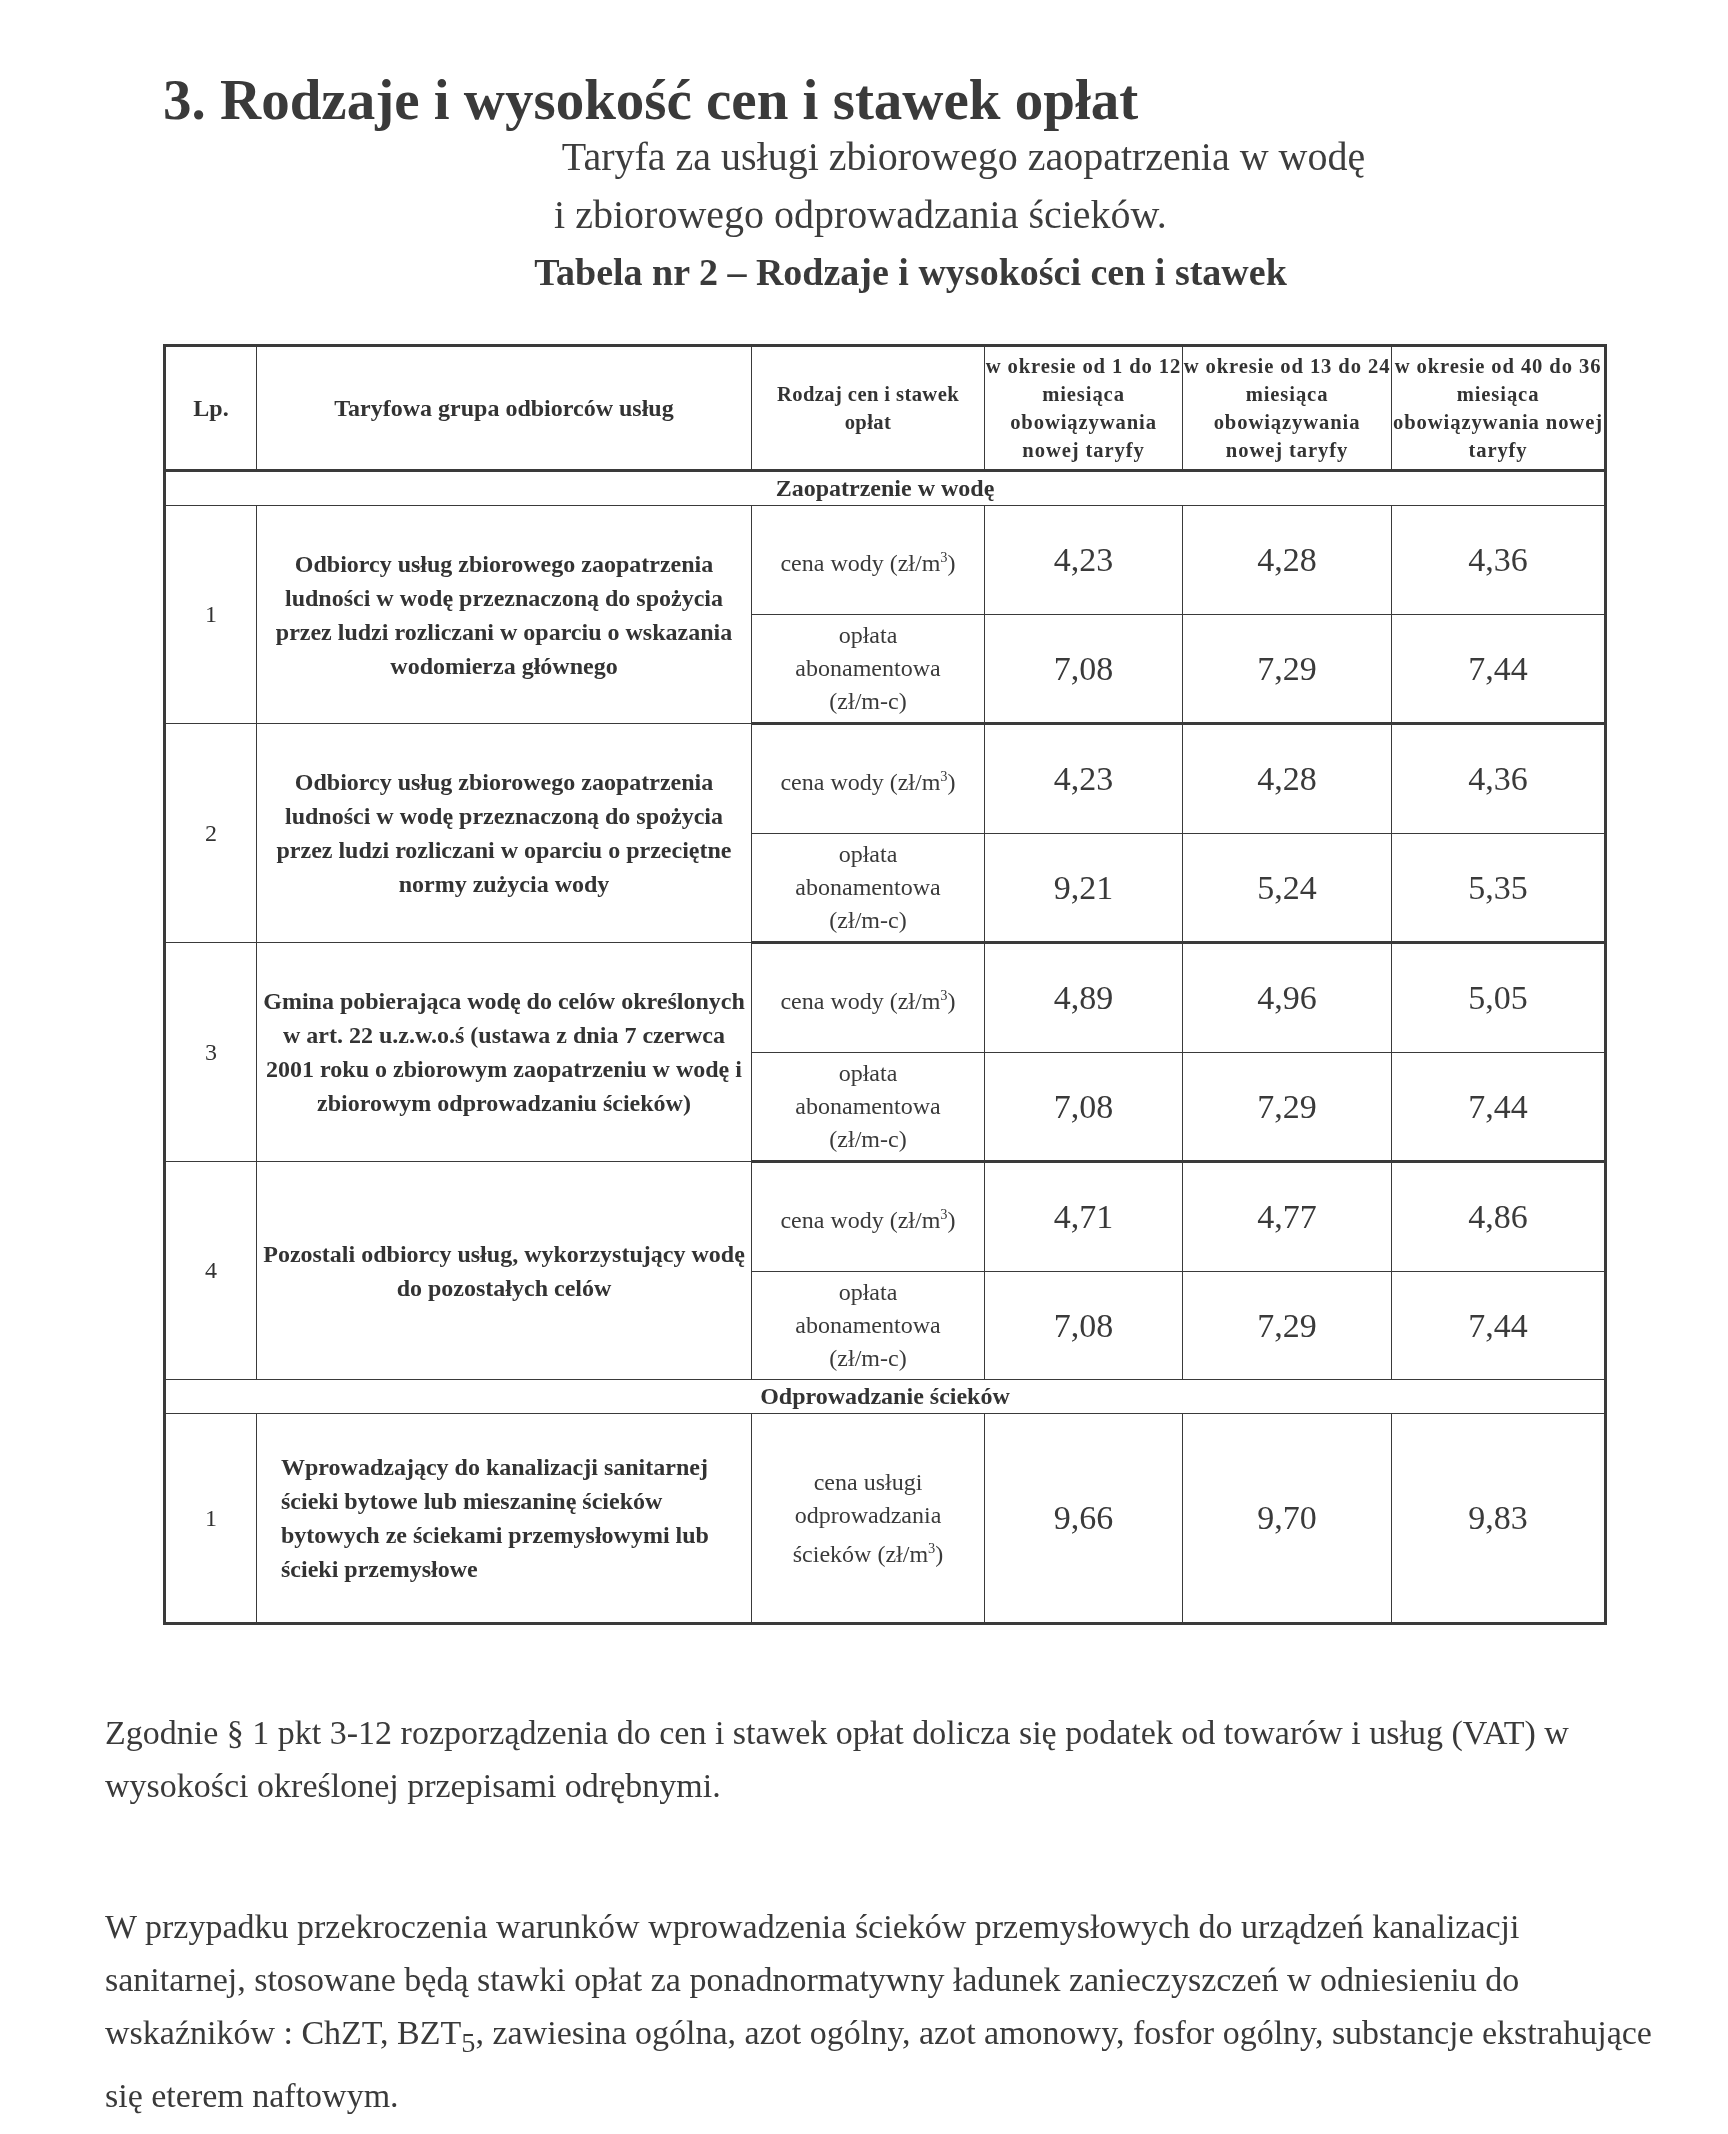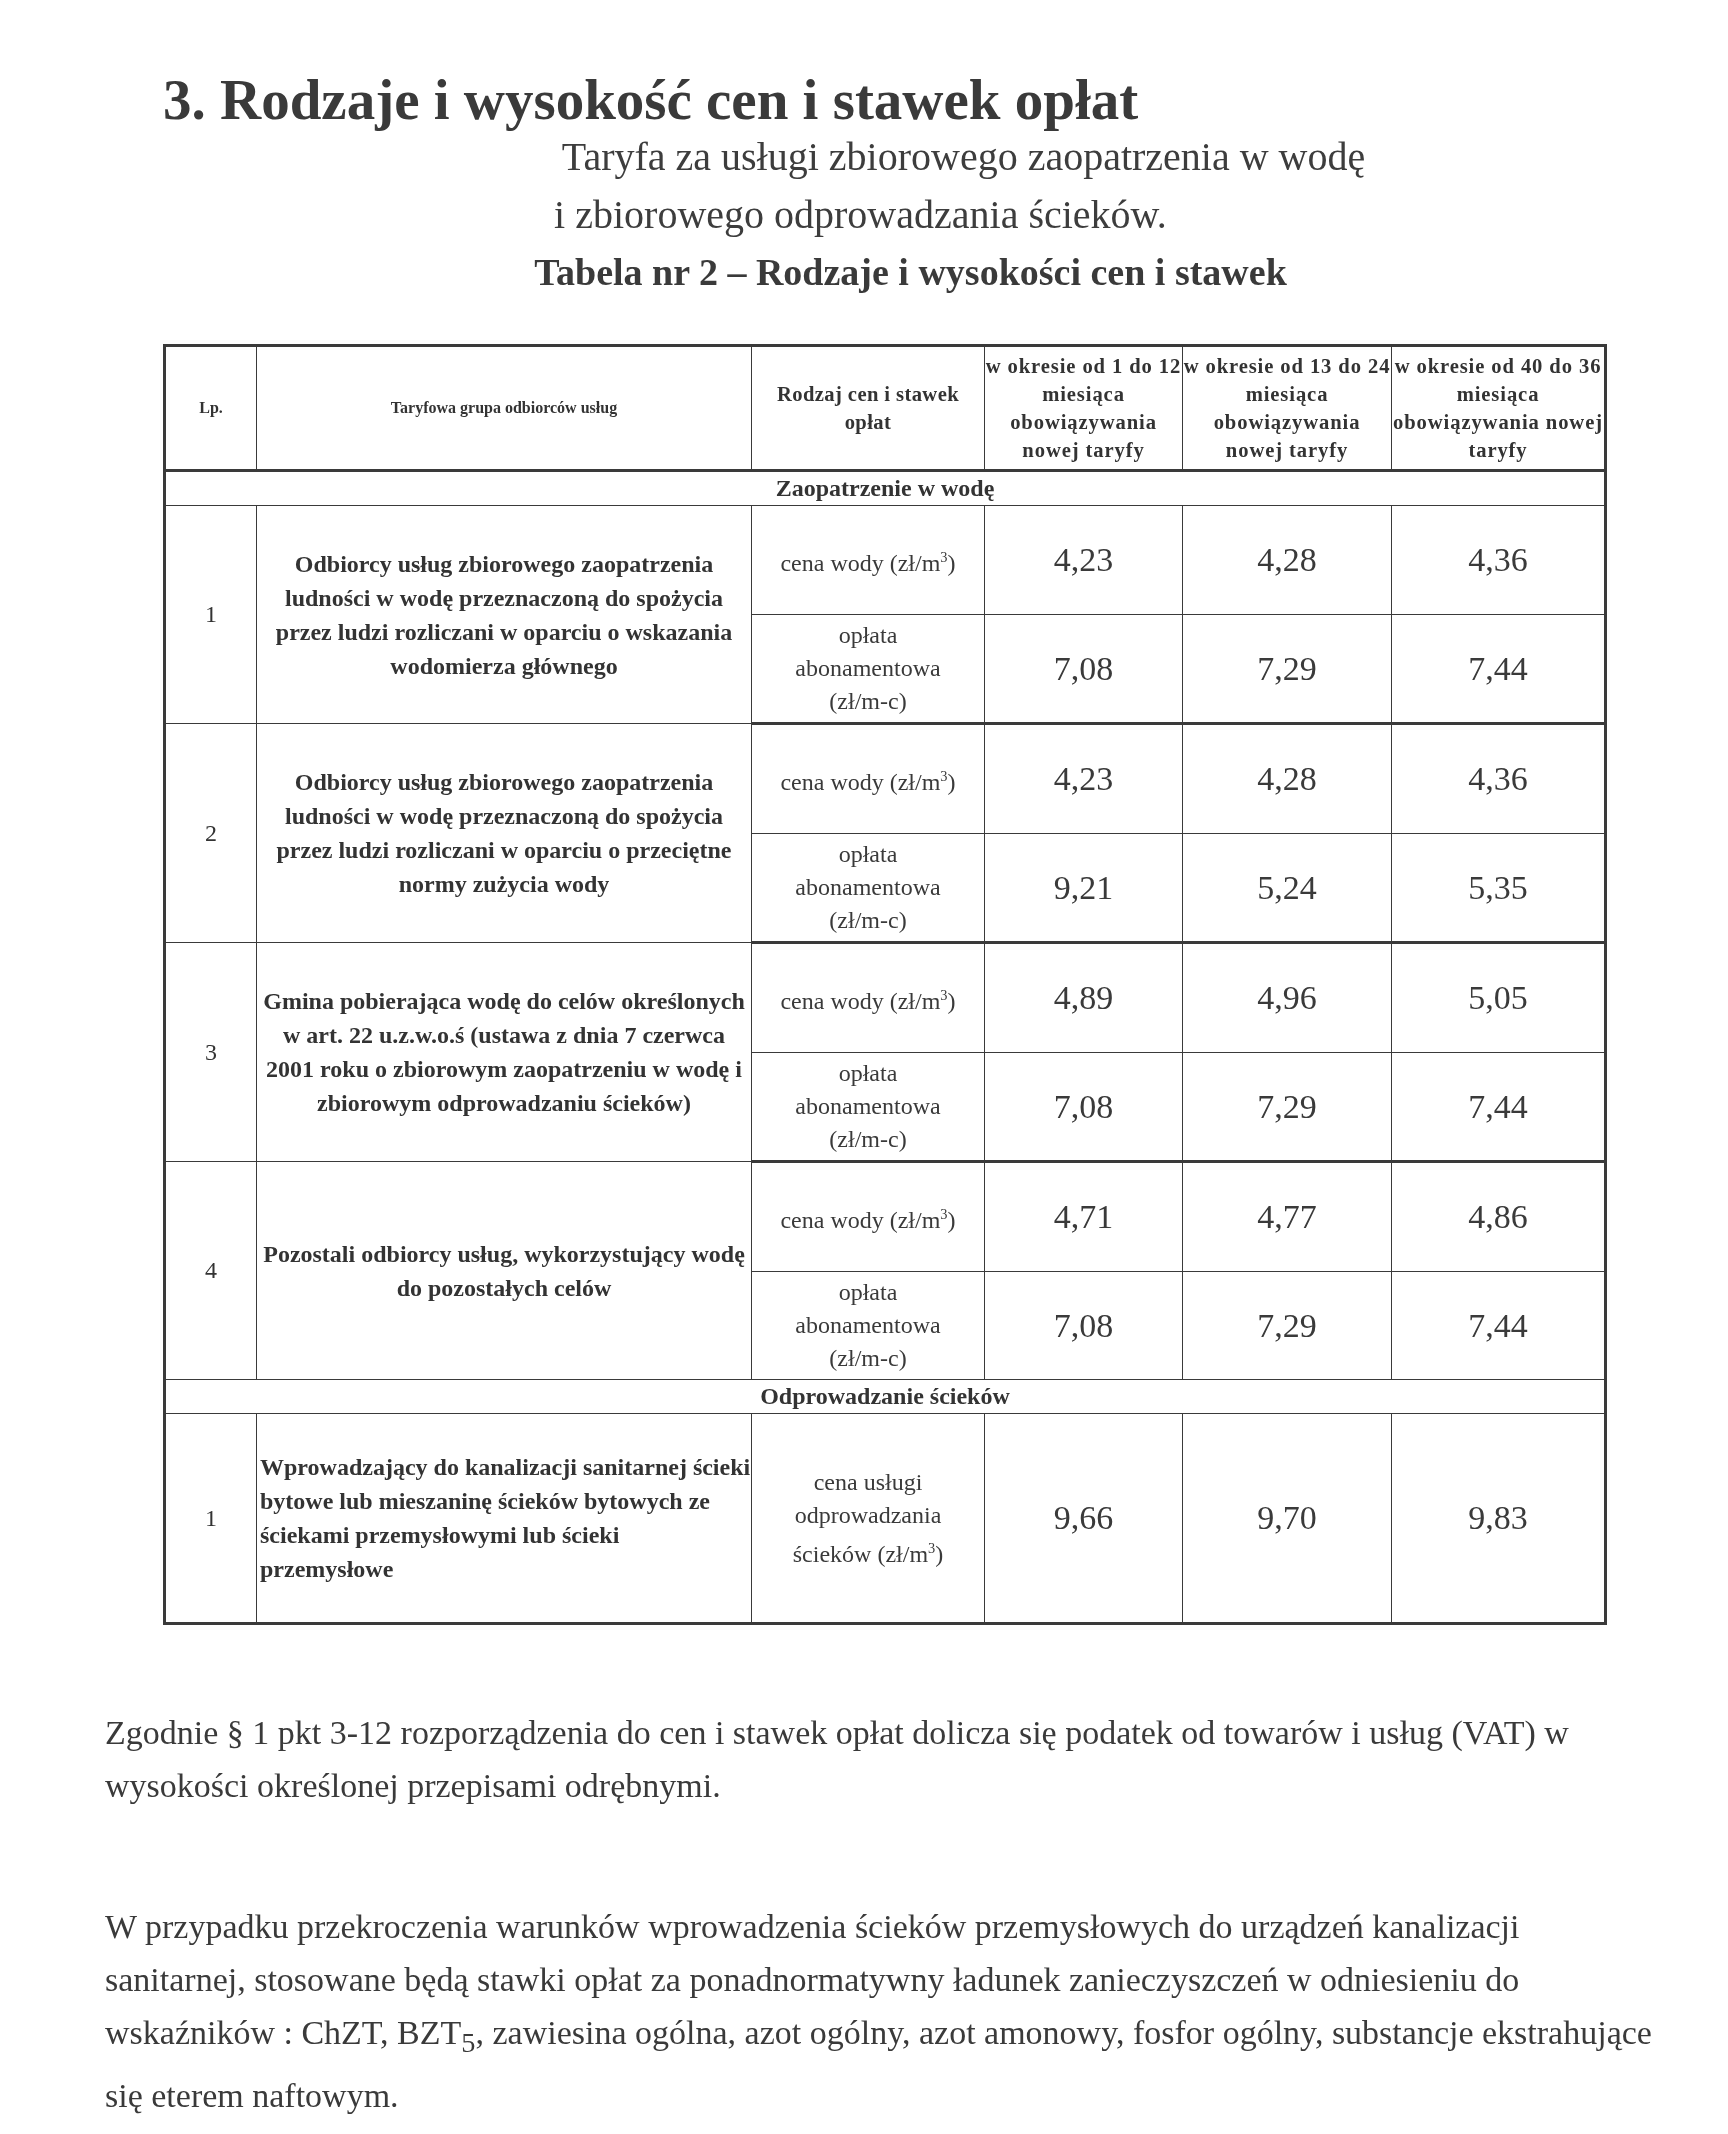--- a/index.html
+++ b/index.html
@@ -9,28 +9,28 @@
   .h1 { left: 163px; top: 67px; font-size: 57px; font-weight: bold; color: #3a3a3a; white-space: nowrap; }
   .sub { left: 0; width: 1729px; text-align: center; font-size: 40px; color: #3d3d3d; white-space: nowrap; }
   .sub1 { top: 133px; padding-left: 258px; box-sizing: border-box; width: 1669px; }
   .sub2 { top: 191px; padding-left: 224px; box-sizing: border-box; width: 1497px; }
   .tabtitle { top: 250px; left: 0; width: 1729px; text-align: center; font-size: 38px; font-weight: bold; color: #3a3a3a; white-space: nowrap; padding-left: 60px; box-sizing: border-box; margin-left: 16px;}
 
   table.tariff { position: absolute; left: 163px; top: 344px; width: 1441px; border-collapse: collapse; table-layout: fixed; }
   table.tariff td, table.tariff th { border: 1.7px solid #3a3a3a; padding: 0; text-align: center; vertical-align: middle; }
   table.tariff { border: 3.4px solid #3a3a3a; }
   .hdr th { height: 122px; font-family: "Liberation Serif", serif; font-size: 20.6px; font-weight: bold; line-height: 28px; color: #333; letter-spacing: 0.9px; }
-  .hdr th.lp, .hdr th.grp { font-size: 16px; font-weight: bold; letter-spacing: 0; }
+  .hdr th.lp, .hdr th.grp { font-size: 24px; font-weight: bold; letter-spacing: 0; }
   .hdr th.kind { font-size: 20.6px; letter-spacing: 0.4px; }
   .hdr { border-bottom: 3.4px solid #3a3a3a; }
   .section td { height: 33px; font-size: 24px; font-weight: bold; color: #333; border-top: 3.4px solid #3a3a3a; border-bottom: 3.4px solid #3a3a3a; }
   .section td span { position: relative; left: 0; }
   td.lpcell { font-size: 24px; color: #333; }
   td.grpcell { font-size: 24px; font-weight: bold; line-height: 34px; color: #333; padding: 0 3.4px; }
-  td.grpcell.left { text-align: left; padding-left: 3px; }
+  td.grpcell.left { text-align: left; padding-left: 24px; }
   td.kindcell { font-size: 24px; line-height: 33px; color: #3a3a3a; }
   td.val { font-size: 34px; color: #3a3a3a; }
   tr.r-a td { height: 108px; }
   tr.r-b td { height: 107px; }
   tr.rsew td { height: 208px; }
   tr.grp-end td { border-bottom: 3.4px solid #3a3a3a; }
   sup { font-size: 60%; }
 
   .para { left: 105px; font-size: 34px; line-height: 53px; color: #3a3a3a; width: 1549px; }
   .p1 { top: 1706px; }

